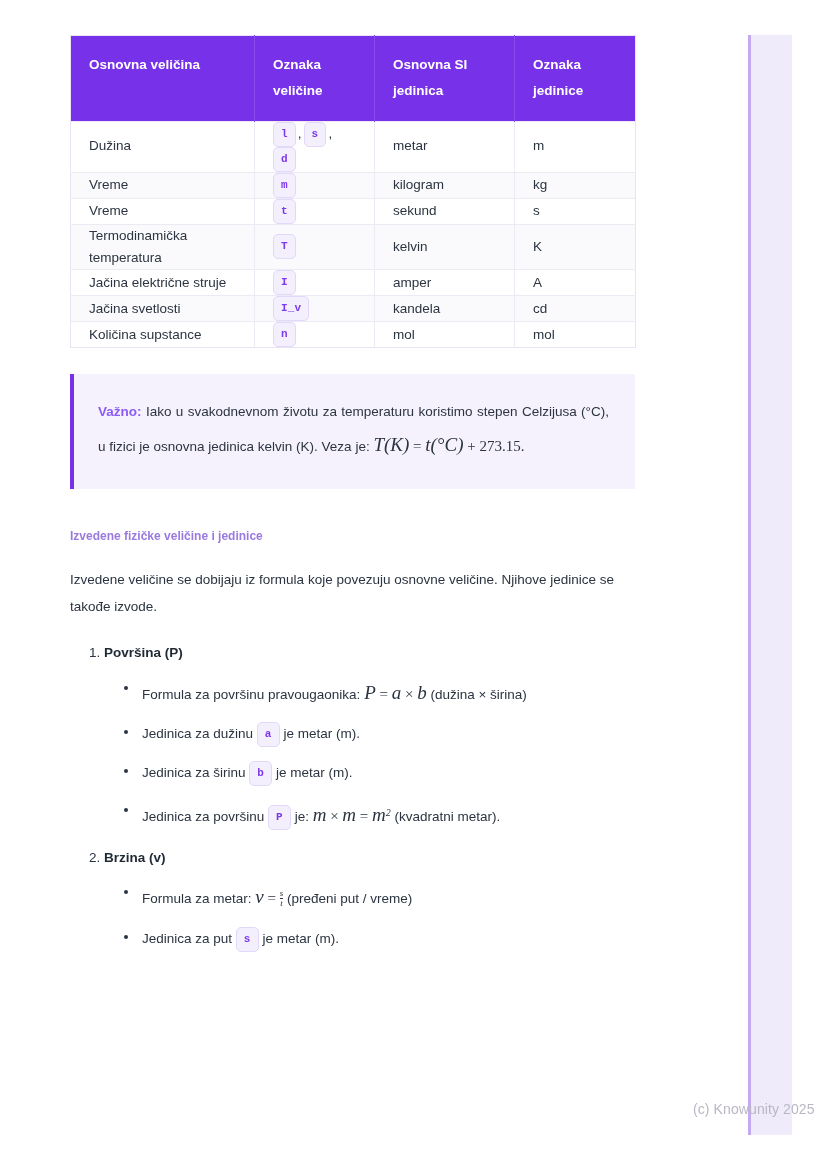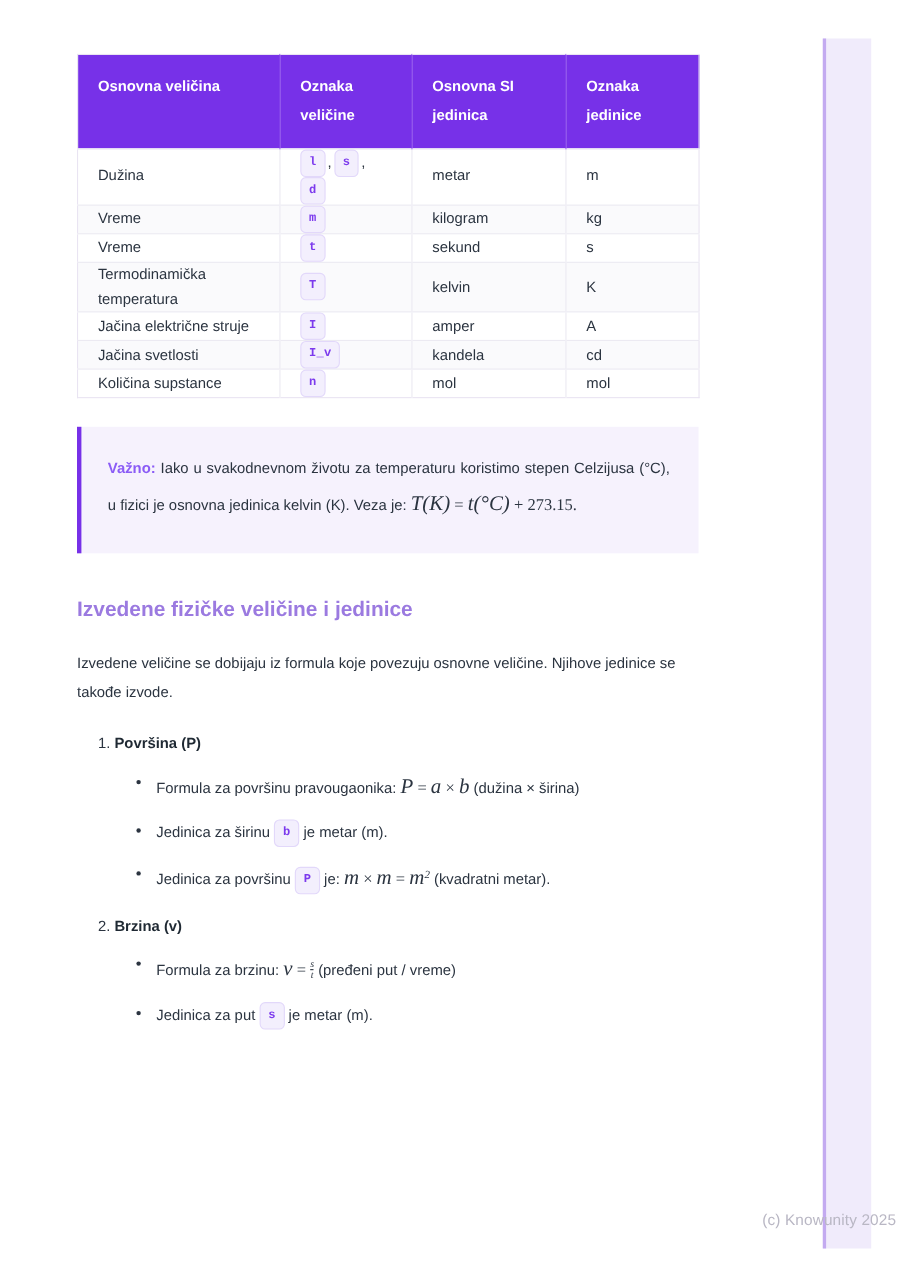--- a/index.html
+++ b/index.html
@@ -20,21 +20,21 @@
   
   #page {
     position: absolute;
     left: 0; top: 0;
     width: 828px;
     height: 1171px;
   }
   #content {
     position: absolute;
     left: 70px;
-    top: 49px;
+    top: 35px;
     width: 565px;
   }
 
   
   .si-table {
     width: 565px;
     border-collapse: collapse;
     table-layout: fixed;
     border: 1px solid #e9e4f2;
     background: #ffffff;
@@ -109,21 +109,21 @@
   }
   .mathr {
     font-family: "Liberation Serif", serif;
     font-style: normal;
     font-size: 15px;
   }
 
   
   h2.section {
     color: #9b7ae0;
-    font-size: 19px;
+    font-size: 12px;
     font-weight: bold;
     margin: 40px 0 0 0;
     line-height: 1.3;
   }
   p.body-par {
     font-size: 13.5px;
     line-height: 2.0;
     color: #2b3440;
     margin: 22px 0 0 0;
   }
@@ -298,31 +298,32 @@
     <h2 class="section">Izvedene fizičke veličine i jedinice</h2>
     <p class="body-par">Izvedene veličine se dobijaju iz formula koje povezuju osnovne veličine. Njihove jedinice se takođe izvode.</p>
 
     <ol class="steps">
 
       <li>
         <span class="li-title">Površina (P)</span>
         <ul class="subs">
           <li><span>Formula za površinu pravougaonika: </span><span class="mathi">P</span><span class="mathr"> = </span><span class="mathi">a</span><span class="mathr"> × </span><span class="mathi">b</span><span> (dužina × širina)</span></li>
 
+          <li><span>Jedinica za dužinu </span><span class="chip">a</span><span> je metar (m).</span></li>
 
           <li><span>Jedinica za širinu </span><span class="chip">b</span><span> je metar (m).</span></li>
 
           <li><span>Jedinica za površinu </span><span class="chip">P</span><span> je: </span><span class="mathi">m</span><span class="mathr"> × </span><span class="mathi">m</span><span class="mathr"> = </span><span class="mathi">m</span><sup class="sq">2</sup><span> (kvadratni metar).</span></li>
         </ul>
       </li>
 
       <li>
         <span class="li-title">Brzina (v)</span>
         <ul class="subs">
-          <li><span>Formula za brzinu: </span><span class="mathi">v</span><span class="mathr"> = </span><span class="frac"><span class="num">s</span><span class="den">t</span></span><span> (pređeni put / vreme)</span></li>
+          <li><span>Formula za metar: </span><span class="mathi">v</span><span class="mathr"> = </span><span class="frac"><span class="num">s</span><span class="den">t</span></span><span> (pređeni put / vreme)</span></li>
 
           <li><span>Jedinica za put </span><span class="chip">s</span><span> je metar (m).</span></li>
         </ul>
       </li>
 
     </ol>
   </div>
 
   <div id="scrollbar-track"></div>
   <div id="scrollbar-thumb"></div>

